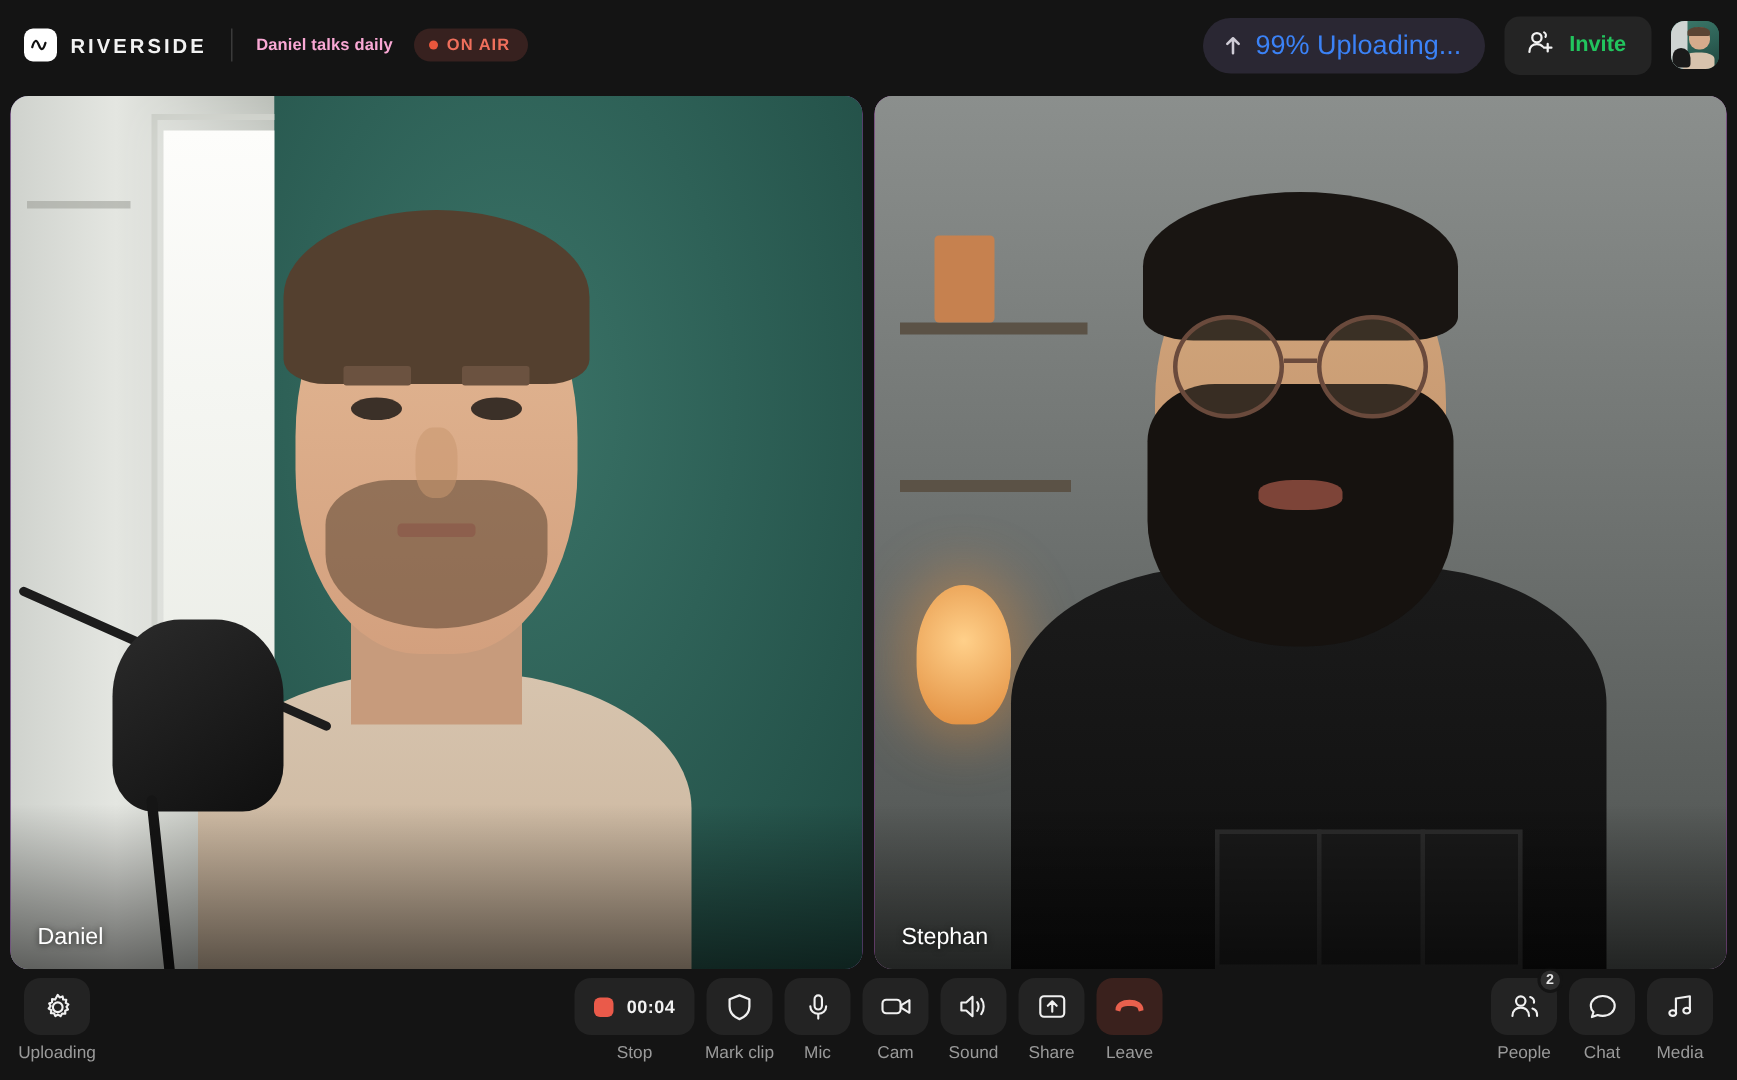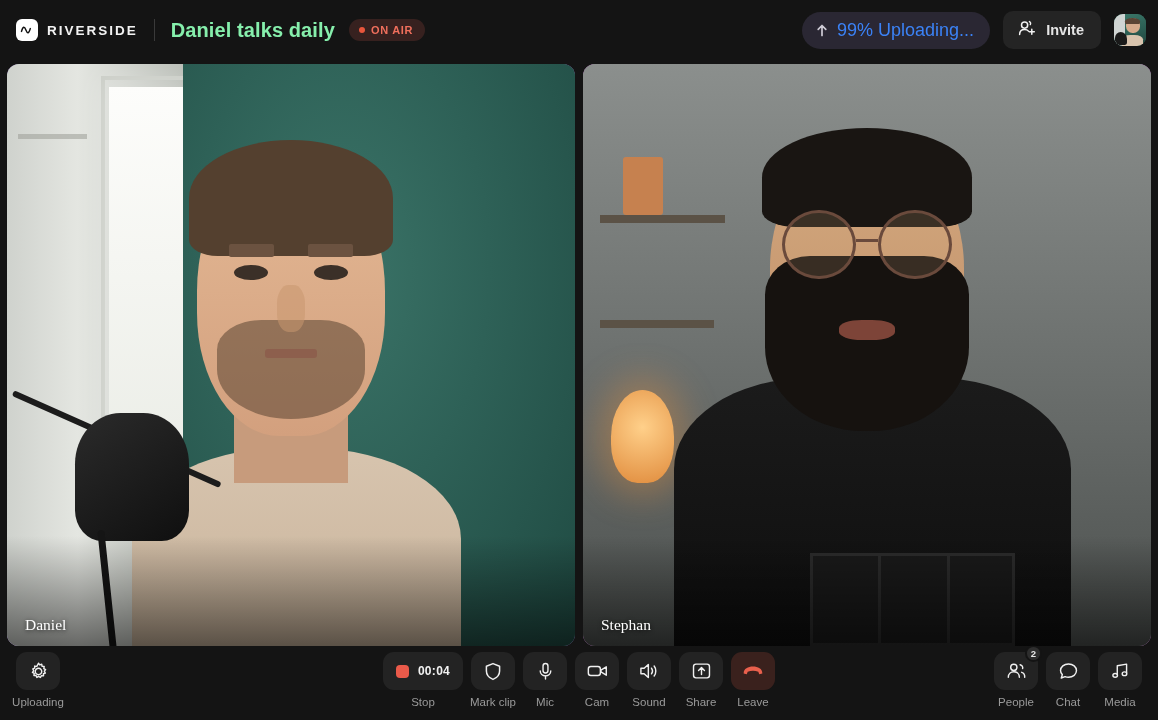--- a/index.html
+++ b/index.html
@@ -23,41 +23,41 @@
   .logo-mark {
     width: 22px; height: 22px; border-radius: 6px;
     background: #ffffff; display: flex; align-items: center; justify-content: center;
   }
   .logo-mark svg { display: block; }
   .brand-name {
     color: #f2f2f2; font-size: 13.5px; font-weight: 700;
     letter-spacing: 2.0px;
   }
   .vdivider { width: 1px; height: 22px; background: #3a3a3a; margin: 0 16px; }
-  .session-title { color: #86efac; font-size: 20px; font-weight: 700; letter-spacing: .1px; }
+  .session-title { color: #f9a8d4; font-size: 11px; font-weight: 700; letter-spacing: .1px; }
   .onair-badge {
     margin-left: 14px;
     display: inline-flex; align-items: center; gap: 6px;
     background: #37211f; color: #ef6f5c;
     border-radius: 999px; padding: 5px 12px 5px 10px;
     font-size: 11px; font-weight: 700; letter-spacing: .7px; text-align: center;
   }
   .onair-dot { width: 6px; height: 6px; border-radius: 50%; background: #e9563c; display: inline-block; }
 
   .header-right { margin-left: auto; display: flex; align-items: center; gap: 13px; }
   .upload-pill {
     display: inline-flex; align-items: center; gap: 9px;
     background: #2a2733; color: #3b82f6;
     border-radius: 999px; padding: 8px 16px 8px 14px;
     font-size: 18px; font-weight: 400; text-align: center;
   }
   .upload-pill svg { display:block; }
   .invite-btn {
     display: inline-flex; align-items: center; gap: 9px;
-    background: #242424; color: #e5e5e5;
+    background: #242424; color: #22c55e;
     border: none; border-radius: 10px; padding: 9px 17px 9px 15px;
     font-size: 14.5px; font-weight: 700; font-family: inherit; cursor: pointer;
   }
   .avatar {
     width: 32px; height: 32px; border-radius: 9px; overflow: hidden;
     position: relative; background: #2e6157; flex: 0 0 32px;
   }
   .avatar .av-bg { position: absolute; inset: 0; background: linear-gradient(160deg,#3d7a6b 0%,#2c5f54 55%,#20443d 100%); }
   .avatar .av-wall { position: absolute; left:0; top:0; width: 34%; height: 100%; background: #cfd4d2; }
   .avatar .av-head { position: absolute; left: 36%; top: 14%; width: 44%; height: 46%; border-radius: 50% 50% 46% 46%; background: #d6ab8c; }
@@ -65,21 +65,21 @@
   .avatar .av-body { position: absolute; left: 26%; bottom: 0; width: 66%; height: 34%; border-radius: 40% 40% 0 0; background: #d8c3ad; }
   .avatar .av-mic { position: absolute; left: 2%; bottom: 2%; width: 40%; height: 42%; border-radius: 45% 50% 20% 30%; background: #1a1a1a; }
 
   
   .stage {
     flex: 1 1 auto; display: flex; gap: 8px;
     padding: 4px 7px 0 7px;
   }
   .tile {
     position: relative; flex: 1 1 0; border-radius: 12px; overflow: hidden;
-    background: #d946ef; min-width: 0; font-family: Liberation Serif, serif;
+    background: #d946ef; min-width: 0;
   }
   .tile-name {
     position: absolute; left: 18px; bottom: 12px; z-index: 5;
     color: #ffffff; font-size: 15.5px; font-weight: 400;
     text-shadow: 0 1px 4px rgba(0,0,0,.7);
   }
   .tile-vignette {
     position: absolute; left:0; right:0; bottom:0; height: 110px; z-index: 3;
     background: linear-gradient(to top, rgba(0,0,0,.55), rgba(0,0,0,0));
   }

